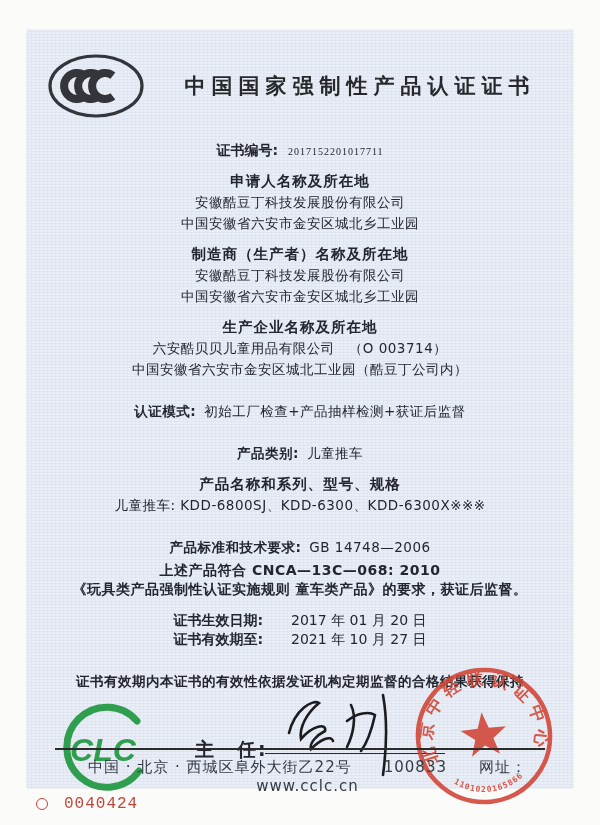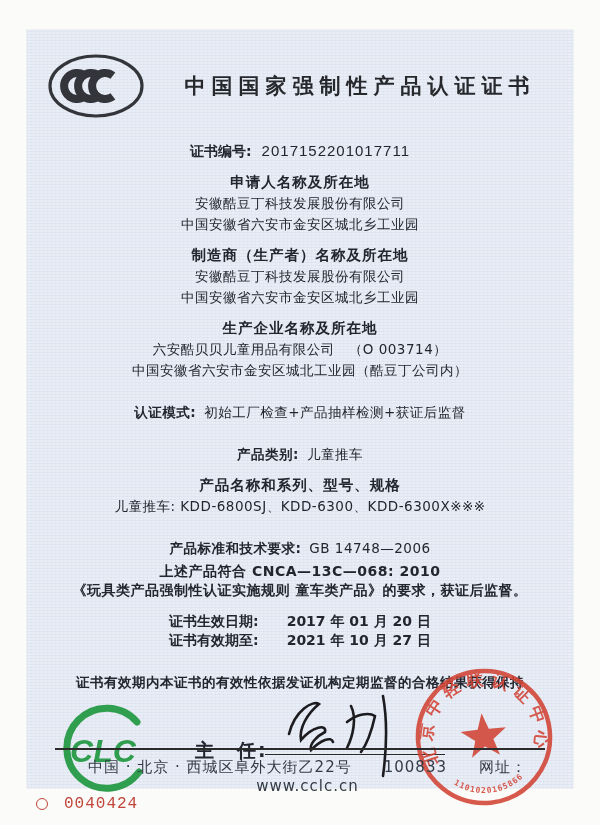--- a/index.html
+++ b/index.html
@@ -22,33 +22,33 @@
   }
   .header { position:relative; height:92px;padding-left:32px; }
   .ccc-logo { position:absolute; left:18px; top:20px; }
   .title {
     position:absolute; left:128px; right:8px; top:42px;
     font-size:21px; font-weight:bold; letter-spacing:6px; color:#26282c;
     white-space:nowrap;
   }
   .certno { margin-top:20px; font-size:14px; }
   .certno .lbl { font-weight:bold; margin-right:10px; }
-  .certno .val { font-family:Liberation Sans, sans-serif; font-size:15px; letter-spacing:1px; }
+  .certno .val { font-family:Liberation Serif, serif; font-size:10px; letter-spacing:1px; }
   .sec { margin-top:12px; }
   .sec h3 { font-size:14.5px; font-weight:bold; letter-spacing:1px; }
   .sec p { font-size:13.5px; line-height:19px; margin-top:2px; letter-spacing:0.5px; }
   .kv { margin-top:24px; font-size:13.5px; }
   .kv .lbl { font-weight:bold; margin-right:8px; letter-spacing:0.5px; }
   .kv .val { letter-spacing:0.5px; }
   .conform { margin-top:4px; }
   .conform p { font-size:14px; font-weight:bold; line-height:19px; letter-spacing:0.5px; }
   .dates { margin-top:12px; }
   .dates p { font-size:14px; line-height:19px; }
   .dates .lbl { font-weight:bold; margin-right:8px; }
-  .dates .val { font-weight:700;margin-left:20px; }
+  .dates .val { font-weight:400;margin-left:20px; }
   .note { margin-top:24px; font-size:13.5px; font-weight:600; letter-spacing:0.5px; }
   .signrow { position:relative; margin-top:4px; height:112px; text-align:right; }
   .clc-logo { position:absolute; left:22px; top:8px; }
   .director { position:absolute; left:168px; top:42px; font-size:19px; font-weight:bold; letter-spacing:2px; }
   .sig-wrap { position:absolute; left:238px; top:-8px; width:180px; height:92px; }
   .sig-line { position:absolute; left:0; right:0; top:66px; border-top:1.5px solid #2a2a2a; }
   .sig-svg { position:absolute; left:10px; top:0; }
   .seal { position:absolute; right:14px; top:-34px; width:150px; height:150px; opacity:0.88; transform:rotate(-6deg); }
   .rule { position:absolute; left:28px; right:28px; top:718px; border-top:2px solid #2b2b2b; }
   .footer { position:absolute; left:15px; right:0; top:728px; font-size:15px; color:#333a45; letter-spacing:1px; }

